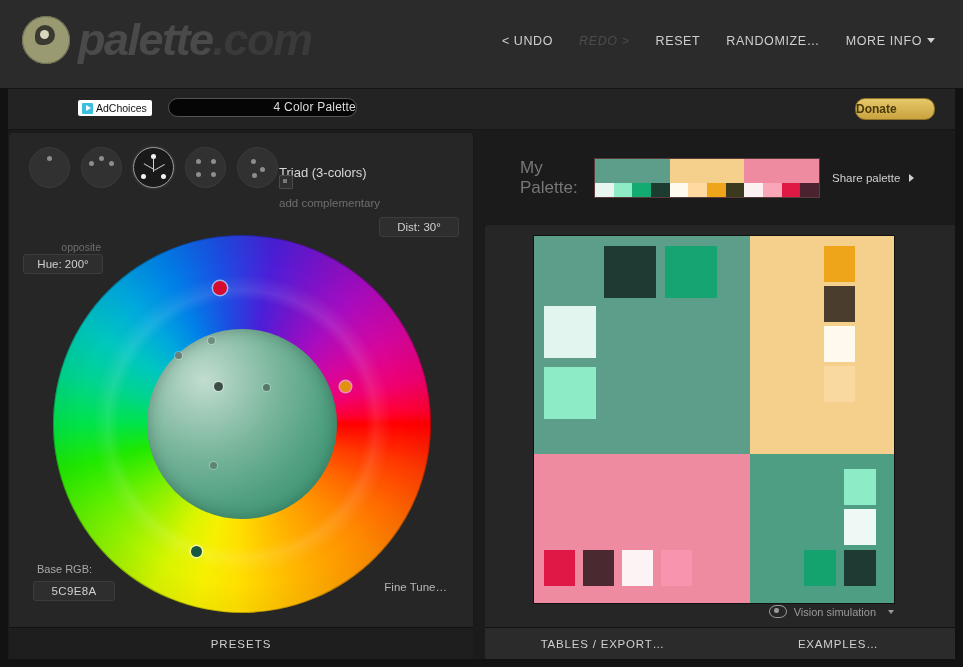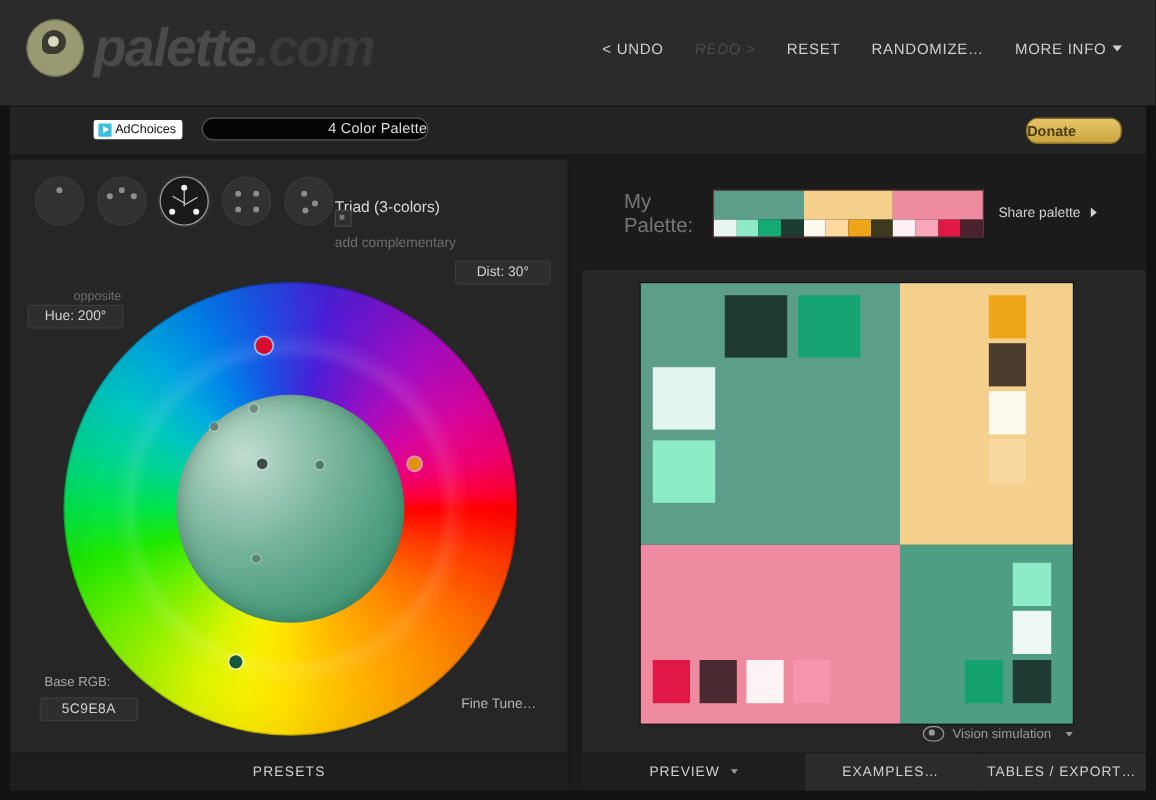--- a/index.html
+++ b/index.html
@@ -647,25 +647,21 @@
         </div>
       </div>
 
     <div class="vision-row">
       <span class="eye"></span>
       <span>Vision simulation</span>
       <span class="caret-down sm"></span>
     </div>
 
     <div class="rbtabs">
-      <div class="rbtab preview-tab">
-        <span>PREVIEW</span>
-        <span class="caret-down sm"></span>
-      </div>
+      <div class="rbtab rest">TABLES / EXPORT…</div>
       <div class="rbtab rest">EXAMPLES…</div>
-      <div class="rbtab rest">TABLES / EXPORT…</div>
     </div>
   </div>
 
   <div class="edge-left"></div>
   <div class="edge-right"></div>
   <div class="footer-strip"></div>
 </div>
 
 </body></html>

